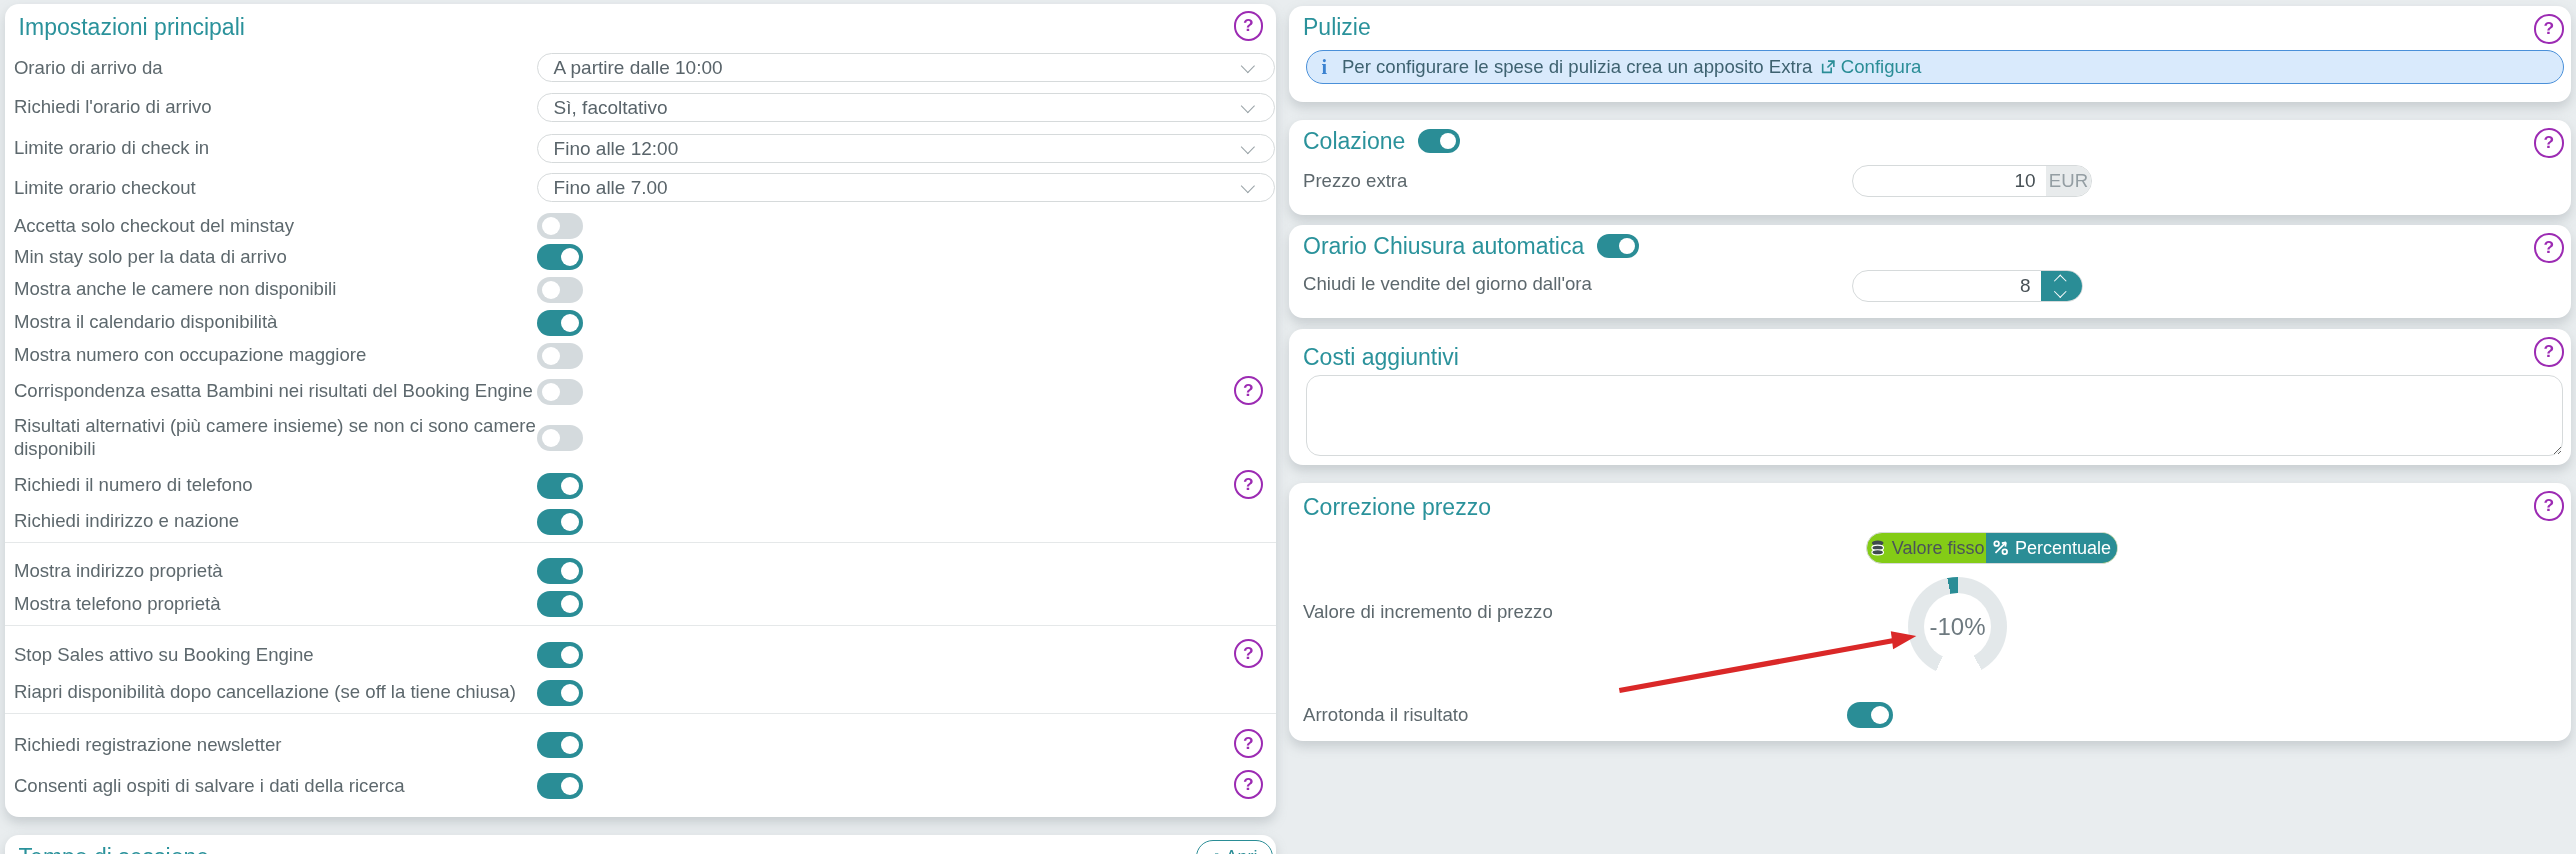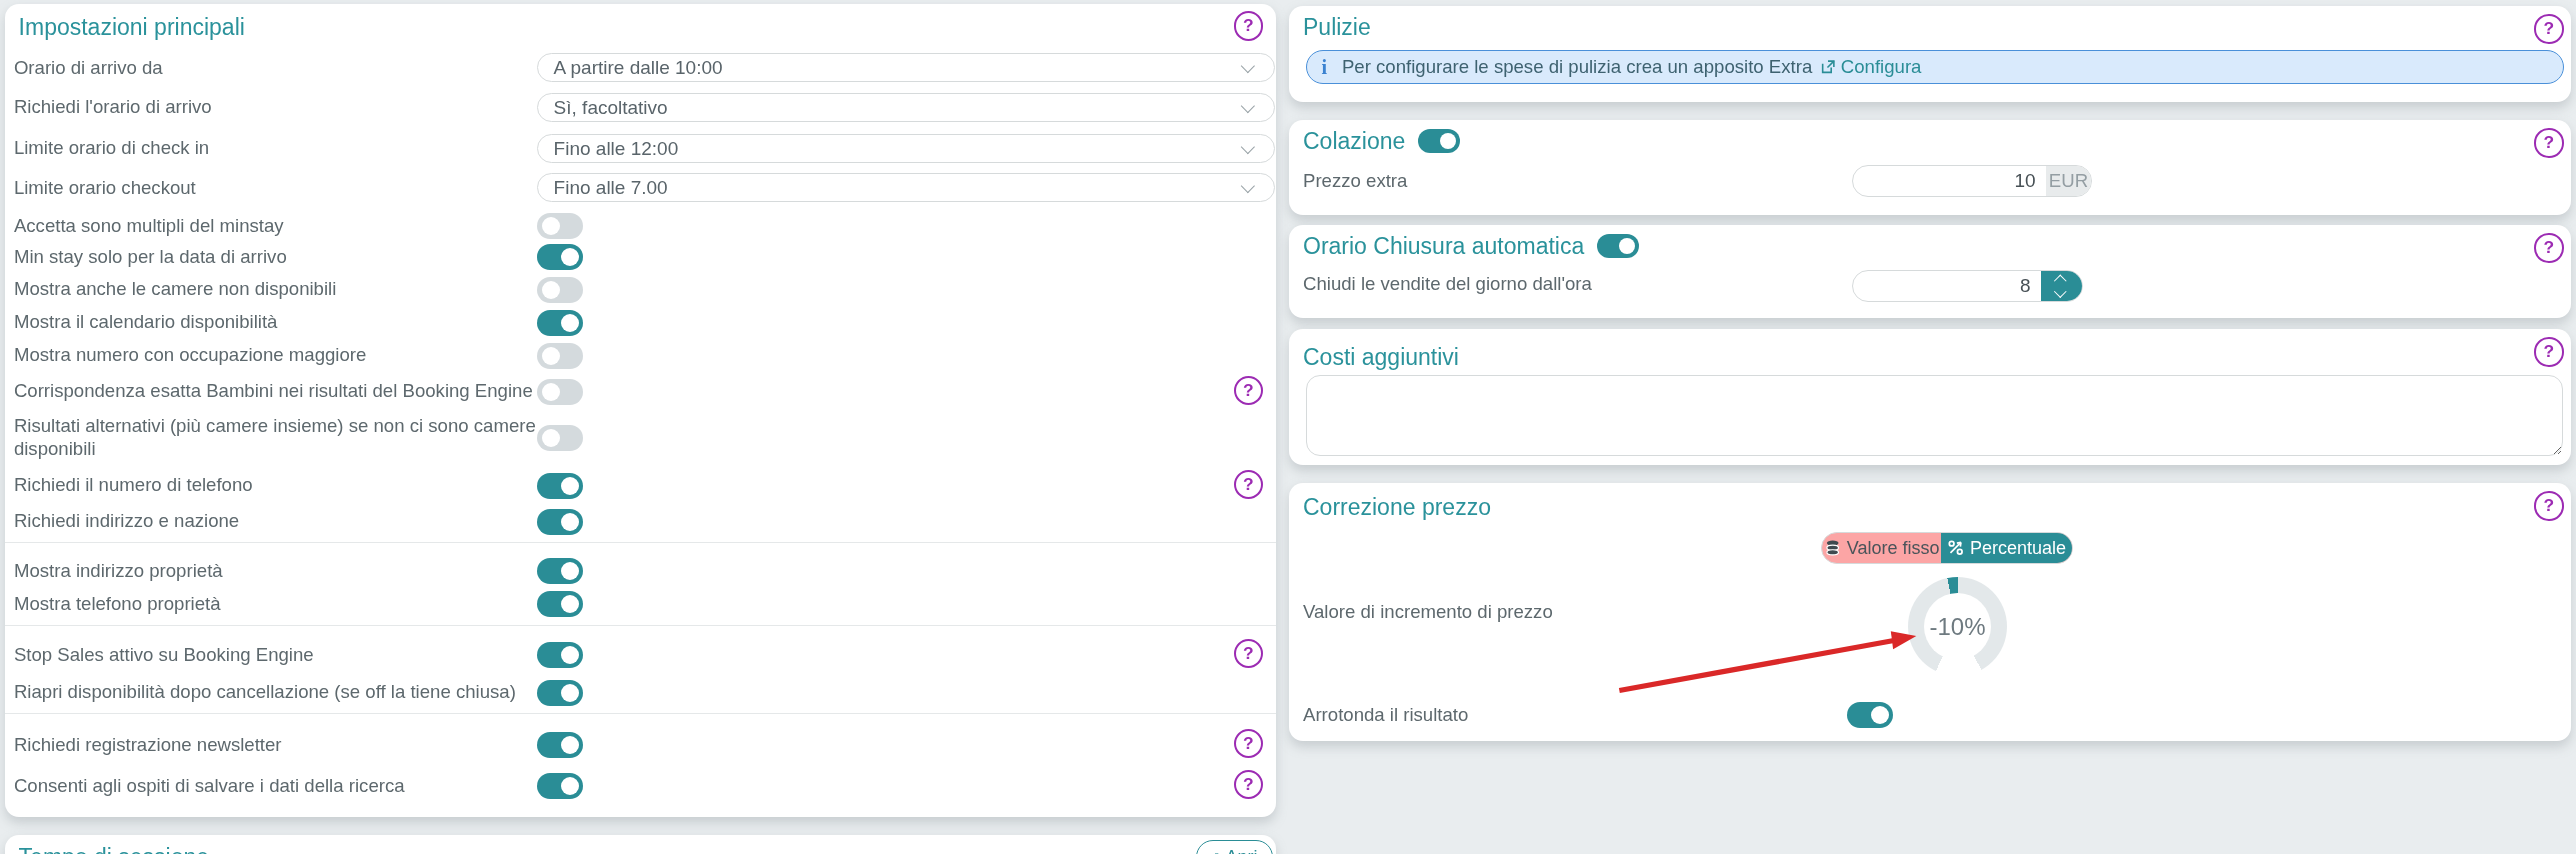--- a/index.html
+++ b/index.html
@@ -80,22 +80,22 @@
   .spinner .up::after{top:5.8px;transform:rotate(-135deg);}
   .spinner .dn::after{top:1.2px;transform:rotate(45deg);}
   
   textarea.big{
     position:absolute;left:17.4px;top:46px;width:1257px;height:81px;box-sizing:border-box;
     border:1.2px solid #d6dadb;border-radius:14px;resize:both;outline:none;
     font-family:"Liberation Sans",sans-serif;font-size:18.6px;color:#475055;padding:8px 12.8px;
   }
   
   .seg{
-    position:absolute;left:532px;top:49px;width:252px;height:32px;box-sizing:border-box;
-    border:1.2px solid #d6dadb;border-radius:16px;display:flex;overflow:hidden;background:#fca5a5;
+    position:absolute;left:577px;top:49px;width:252px;height:32px;box-sizing:border-box;
+    border:1.2px solid #d6dadb;border-radius:16px;display:flex;overflow:hidden;background:#84cc16;
   }
   .seg .s{
     display:flex;align-items:center;justify-content:center;gap:5.8px;
     font-size:18px;cursor:pointer;white-space:nowrap;
   }
   .seg .s.left{flex:0 0 119px;color:#4a545a;}
   .seg .s.right{flex:1;background:#2a8d96;color:#fff;}
   
   .gauge{
     position:absolute;left:619px;top:94px;width:99px;height:99px;border-radius:50%;
@@ -133,21 +133,21 @@
 
   <div class="lbl" style="top:103px;">Richiedi l'orario di arrivo</div>
   <div class="sel" style="top:89px;">Sì, facoltativo</div>
 
   <div class="lbl" style="top:144px;">Limite orario di check in</div>
   <div class="sel" style="top:130px;">Fino alle 12:00</div>
 
   <div class="lbl" style="top:184px;">Limite orario checkout</div>
   <div class="sel" style="top:169px;">Fino alle 7.00</div>
 
-  <div class="lbl" style="top:222px;">Accetta sono multipli del minstay</div>
+  <div class="lbl" style="top:222px;">Accetta solo checkout del minstay</div>
   <span class="tgl off" style="left:532px;top:209px;">
       <span class="knob"></span>
     </span>
 
   <div class="lbl" style="top:253px;">Min stay solo per la data di arrivo</div>
   <span class="tgl on" style="left:532px;top:240px;">
       <span class="knob"></span>
     </span>
 
   <div class="lbl" style="top:285px;">Mostra anche le camere non disponibili</div>

